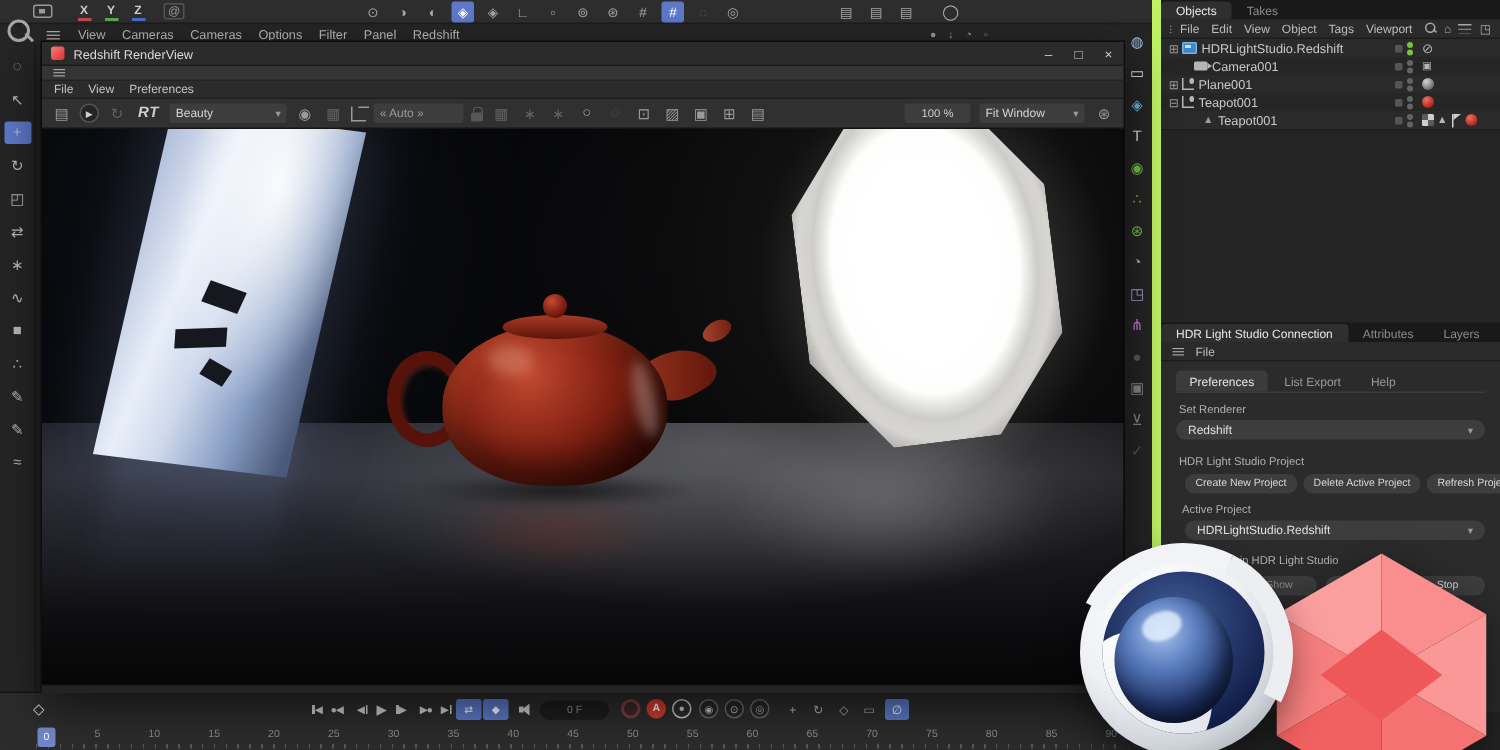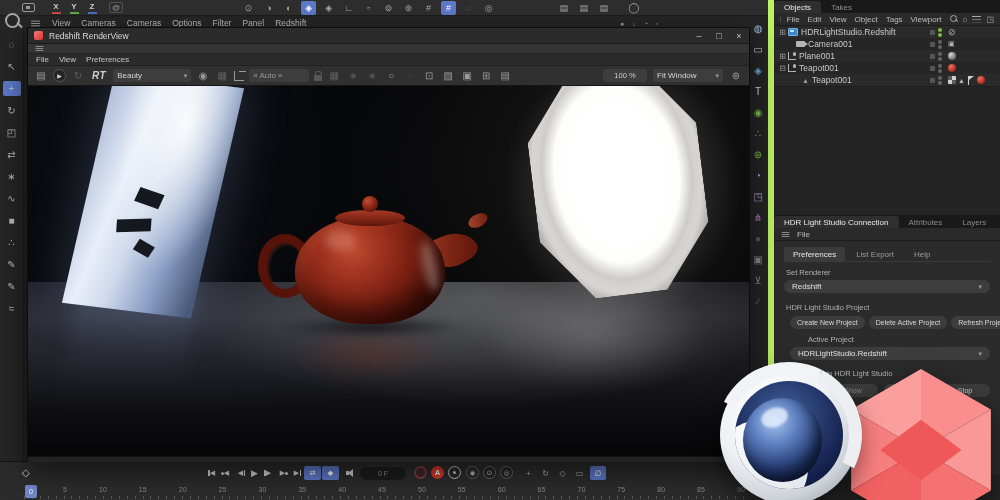--- a/index.html
+++ b/index.html
@@ -552,21 +552,21 @@
       <div class="dd">
         <span>Redshift</span>
         <span class="arr">▾</span>
       </div>
       <div class="flabel" style="margin-top:10px">HDR Light Studio Project</div>
       <div class="pill-row">
         <span class="pill">Create New Project</span>
         <span class="pill">Delete Active Project</span>
         <span class="pill">Refresh Project List</span>
       </div>
-      <div class="flabel" style="margin-left:24px">Active Project</div>
+      <div class="flabel" style="margin-left:4px">Active Project</div>
       <div class="dd" style="margin-left:6px">
         <span>HDRLightStudio.Redshift</span>
         <span class="arr">▾</span>
       </div>
       <div class="flabel" style="margin-top:9px">Edit Project in HDR Light Studio</div>
       <div class="vis-row">
         <span class="pill dimtxt">Show</span>
         <span class="pill hl">Hide</span>
         <span class="pill">Stop</span>
       </div>

